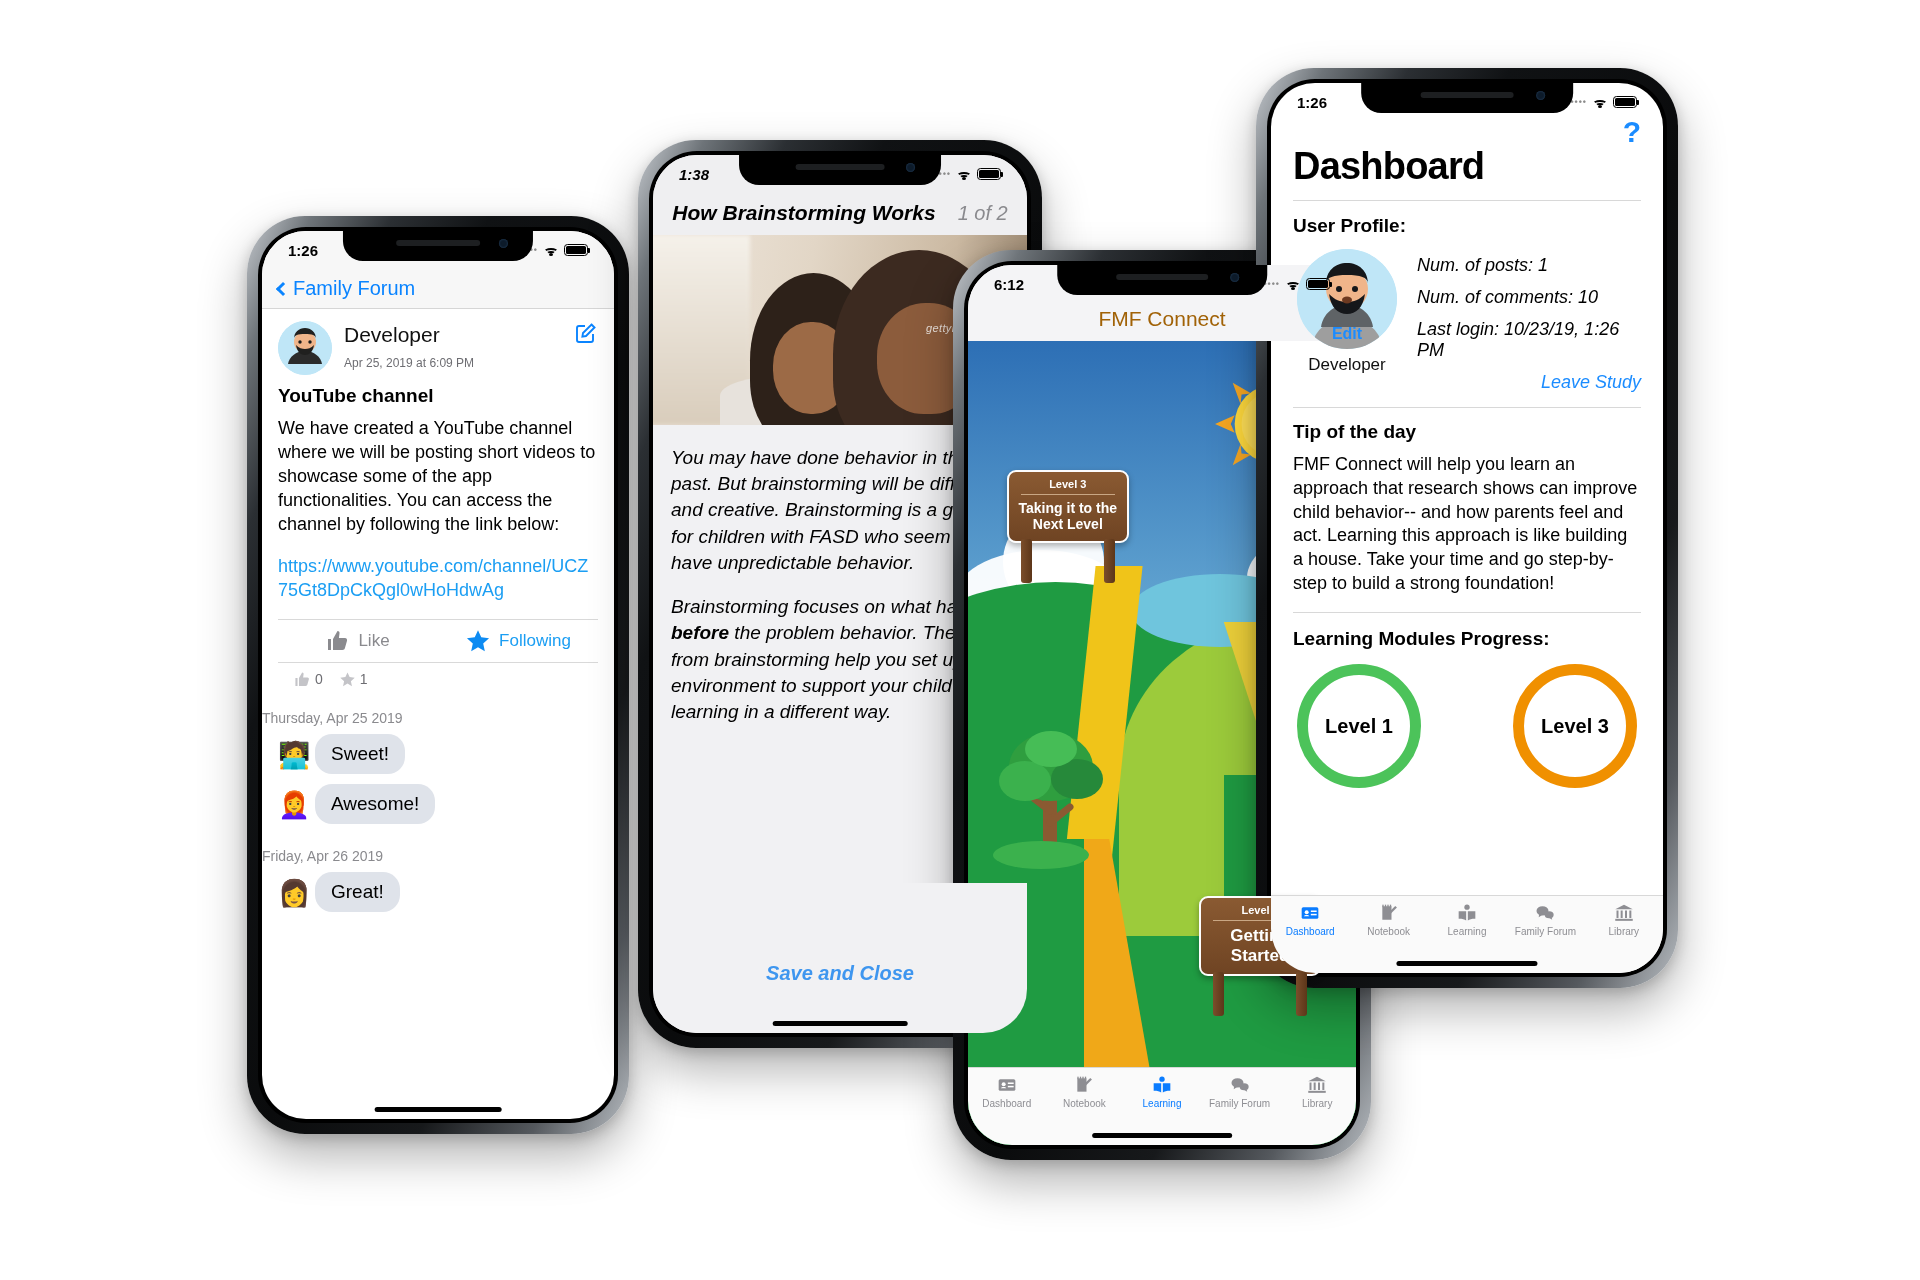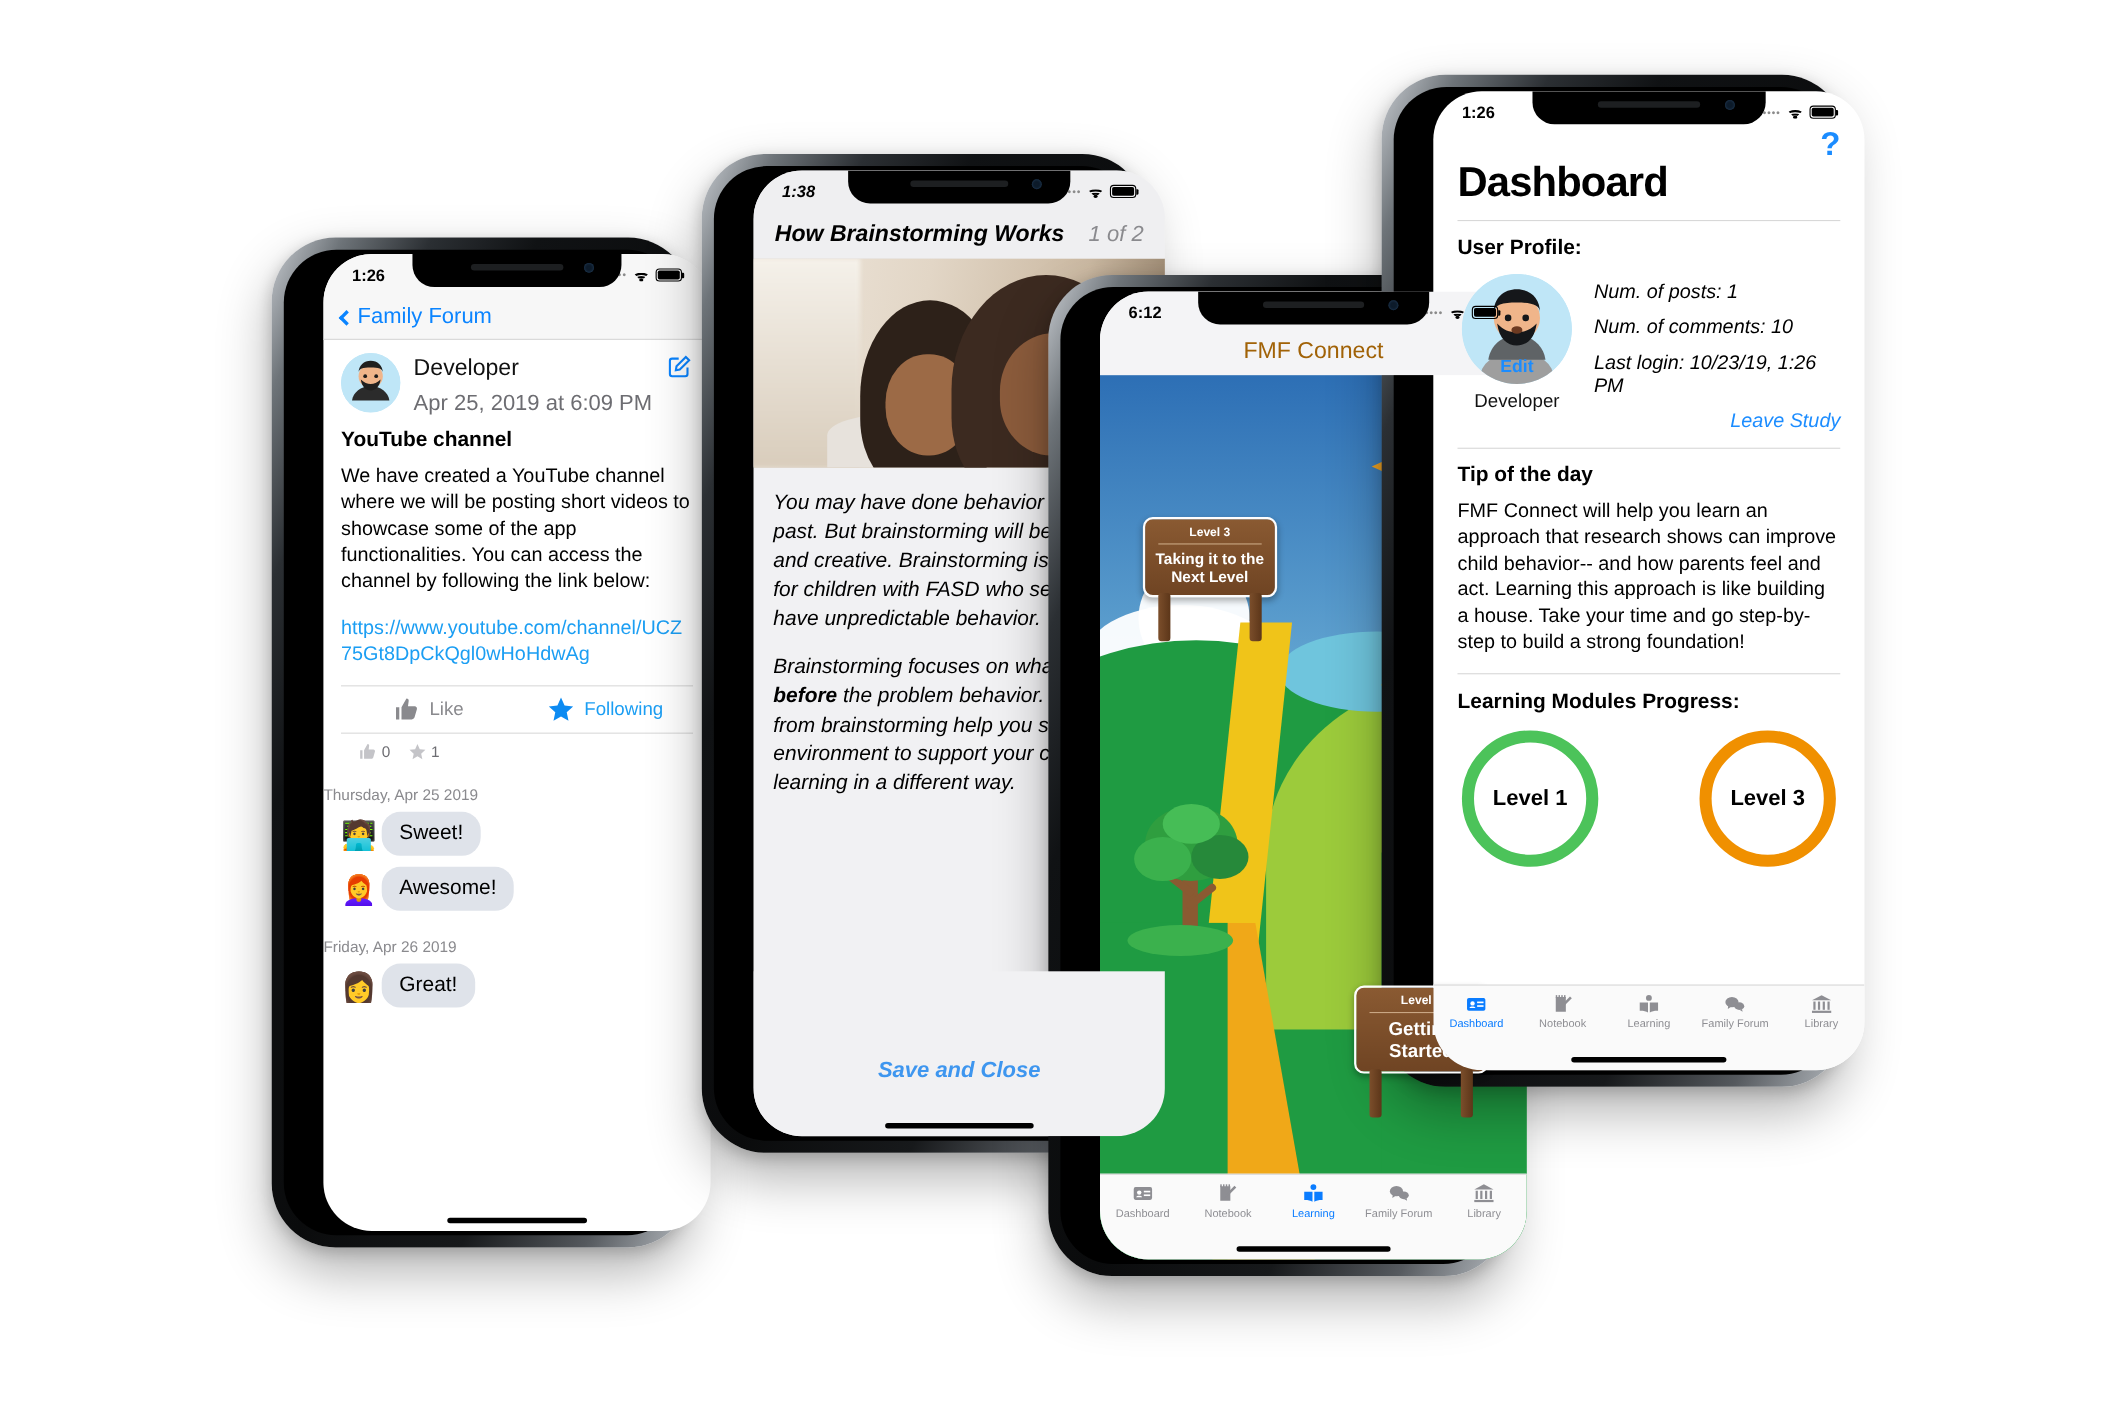--- a/index.html
+++ b/index.html
@@ -25,21 +25,20 @@
     border-radius: 48px;
     background: #000;
     padding: 4px;
   }
   .screen {
     position: relative;
     width: 100%; height: 100%;
     border-radius: 44px;
     overflow: hidden;
     background: #fff;
-    margin-left: 32px;
   }
   .notch {
     position: absolute; top: 0; left: 50%; transform: translateX(-50%);
     width: 54%; height: 30px;
     background: #000;
     border-bottom-left-radius: 20px; border-bottom-right-radius: 20px;
     z-index: 40;
   }
   .notch .speaker {
     position: absolute; left: 50%; top: 9px; transform: translateX(-50%);
@@ -117,21 +116,21 @@
   #phone-forum { left: 247px; top: 216px; width: 382px; height: 918px; transform: rotate(0deg); }
   #phone-forum .screen { background: #fff; }
   .post { padding: 12px 16px 0 16px; }
   .post-head { display: flex; align-items: flex-start; gap: 12px; }
   .avatar {
     width: 54px; height: 54px; border-radius: 50%; background: #bfe6f7;
     flex: 0 0 auto; overflow: hidden; position: relative;
   }
   .post-meta { flex: 1; padding-top: 2px; }
   .post-author { font-size: 21px; color: #111; }
-  .post-date { font-size: 20px; color: #6d6d72; margin-top: 9px; }
+  .post-date { font-size: 12px; color: #6d6d72; margin-top: 9px; }
   .compose-icon { color: #0a84ff; }
   .post-title { font-size: 19px; font-weight: 700; margin-top: 10px; color: #000; }
   .post-body { font-size: 18px; line-height: 1.33; color: #000; margin-top: 10px; white-space: pre-wrap; }
   .post-link { font-size: 18px; line-height: 1.33; color: #1b9ef3; margin-top: 18px; word-break: break-all; }
   .actions {
     display: flex; margin: 16px 0 0 0; border-top: .5px solid #d9d9d9; border-bottom: .5px solid #d9d9d9;
     height: 44px; align-items: center;
   }
   .act { flex: 1; display: flex; align-items: center; justify-content: center; gap: 8px; font-size: 17px; color: #8a8a8e; }
   .act.on { color: #1b9ef3; }

